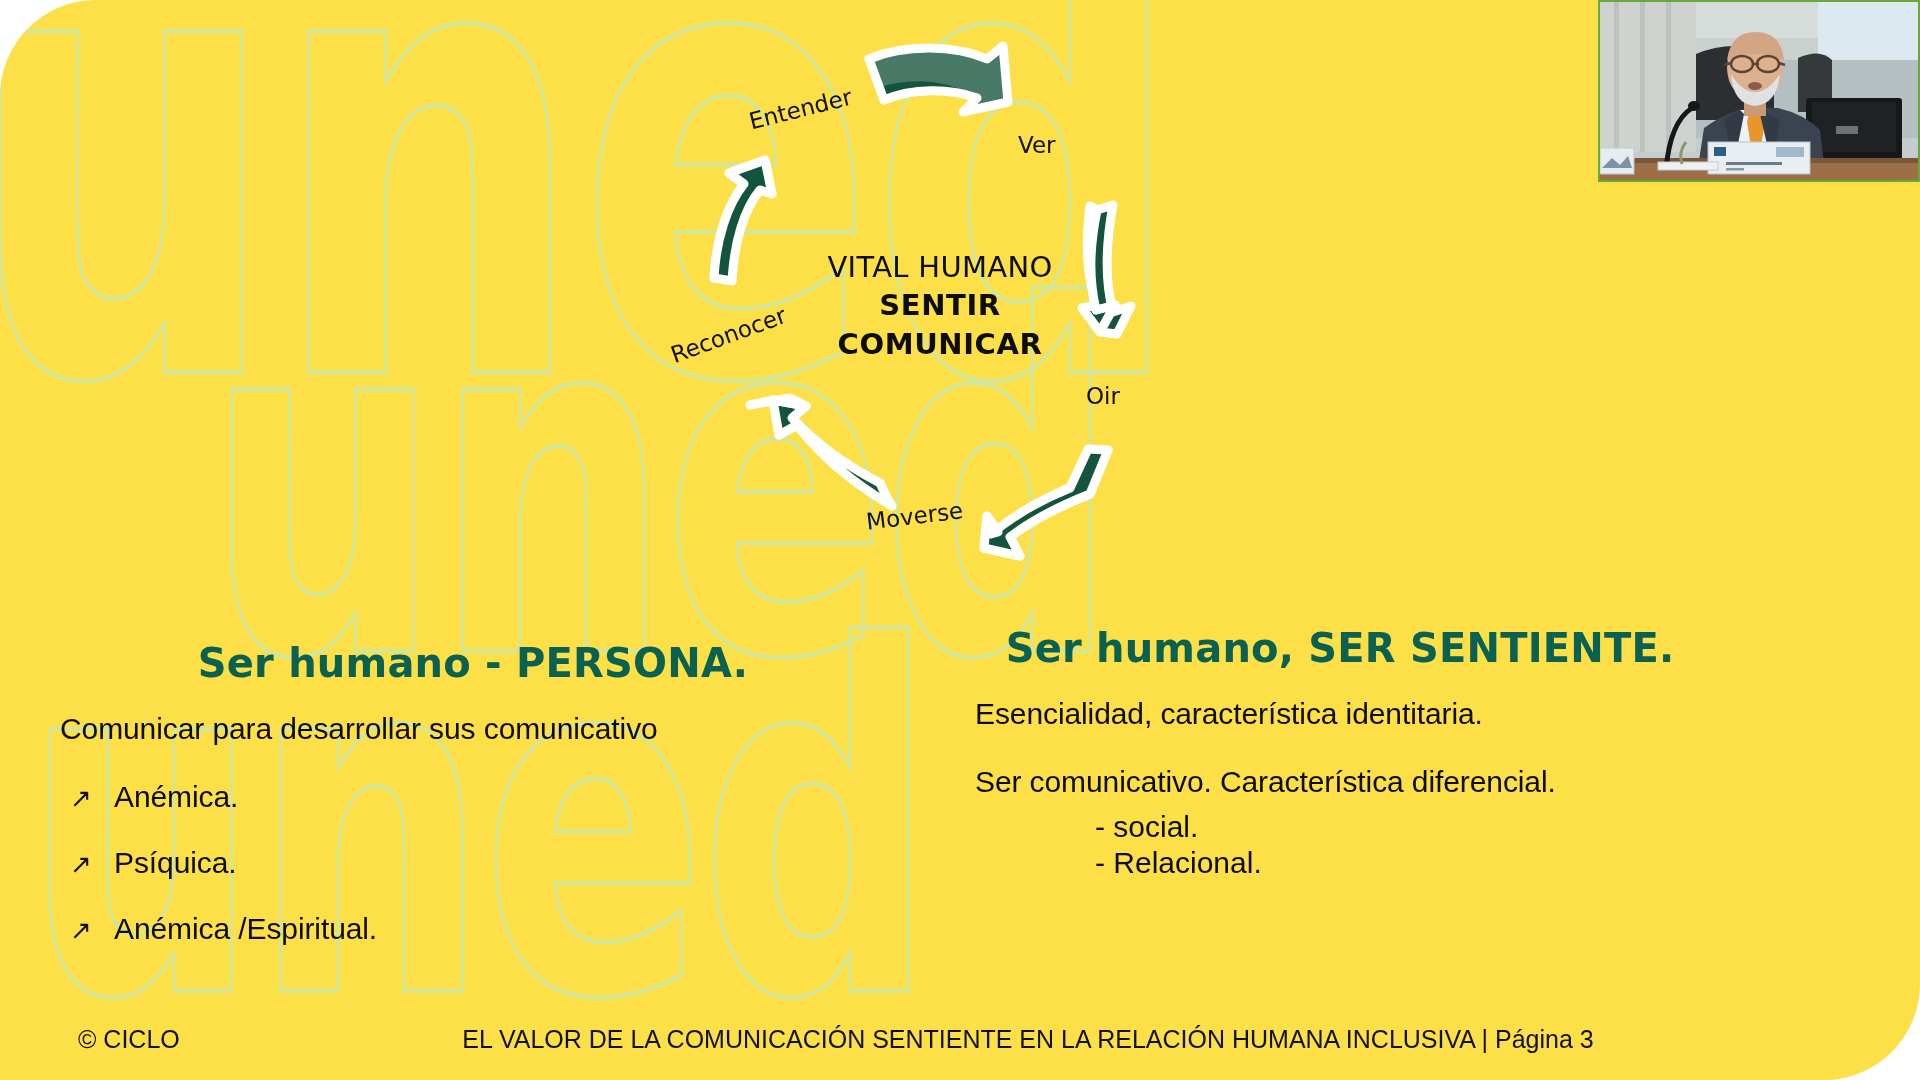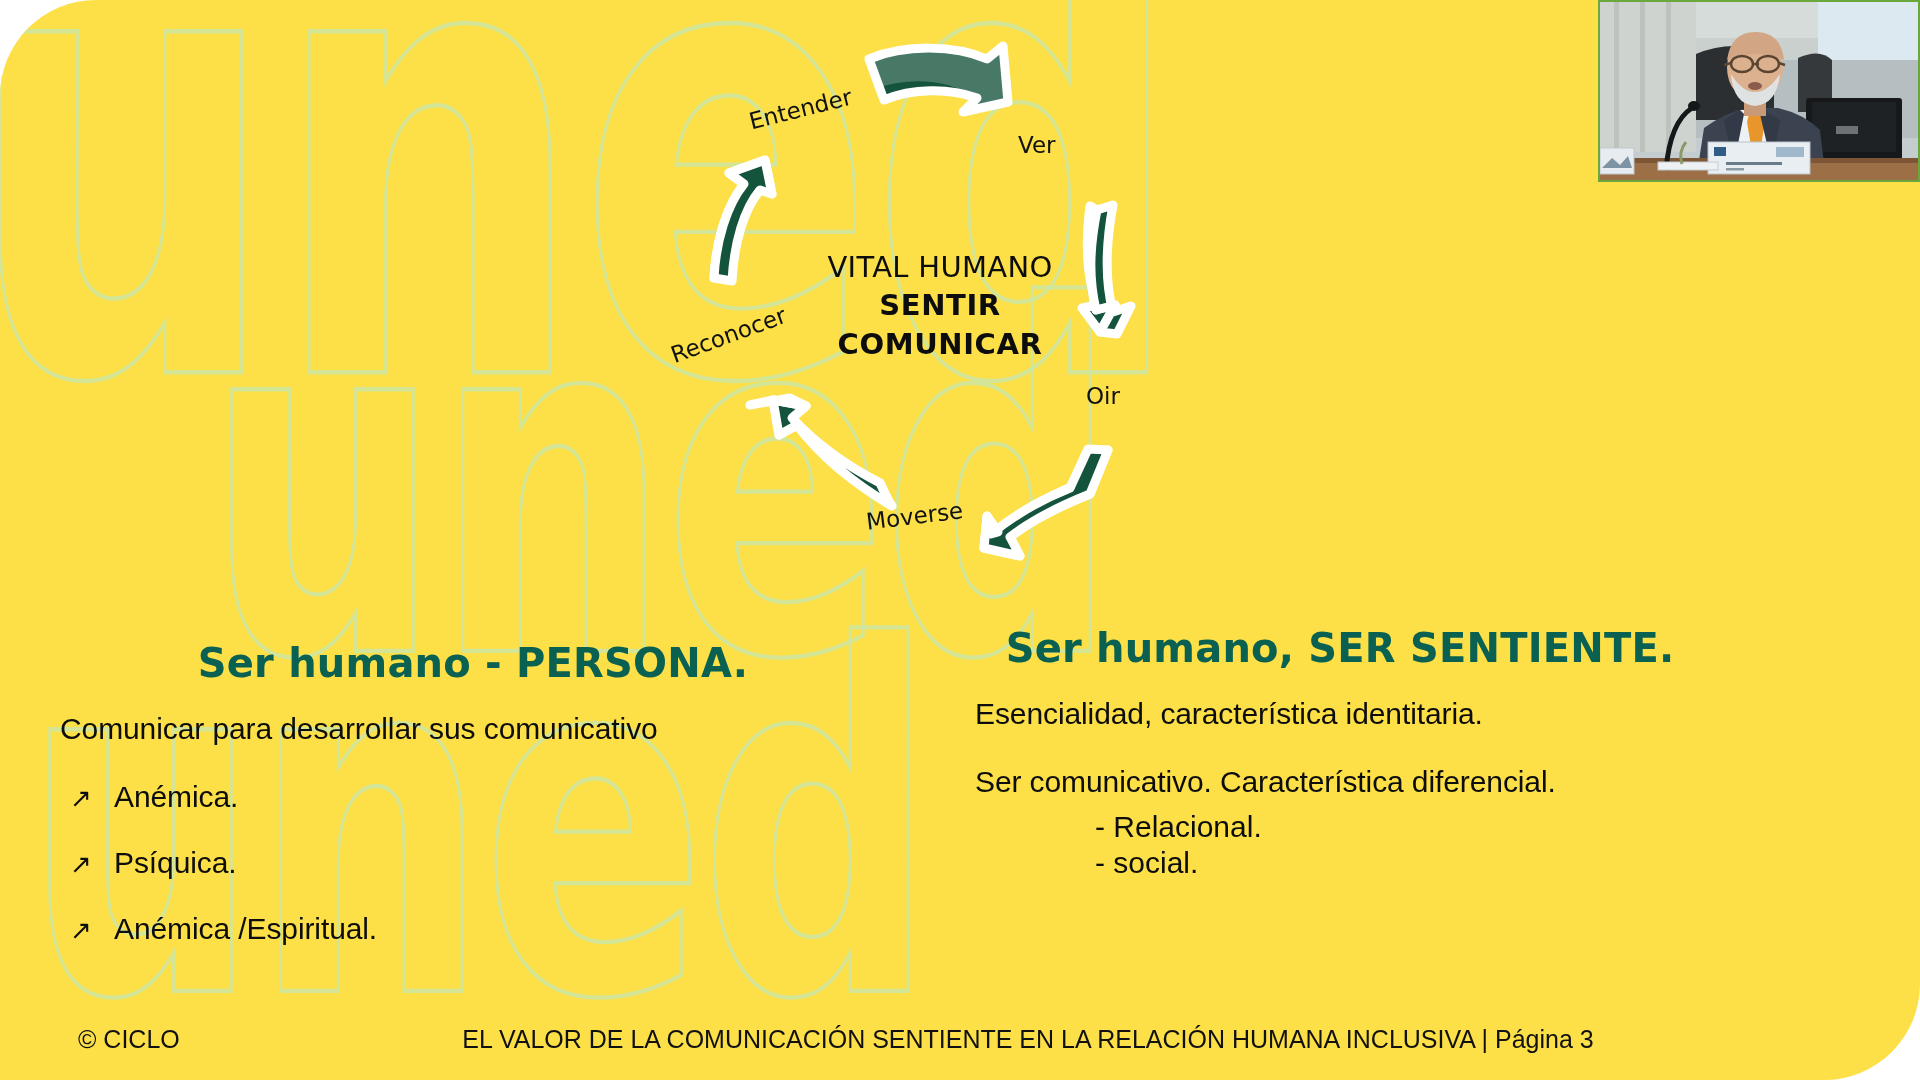--- a/index.html
+++ b/index.html
@@ -260,22 +260,22 @@
         <span class="arrow-glyph">↗</span>
         <span class="bullet-text">Anémica /Espiritual.</span>
       </div>
     </div>
 
     <div class="col" id="col-right">
       <div class="col-heading">Ser humano, SER SENTIENTE.</div>
       <div class="col-line">Esencialidad, característica  identitaria.</div>
       <div class="spacer-sm"></div>
       <div class="col-line">Ser comunicativo. Característica diferencial.</div>
+      <div class="sub-line">- social.</div>
       <div class="sub-line">- Relacional.</div>
-      <div class="sub-line">- social.</div>
     </div>
 
     <div id="footer-left">© CICLO</div>
     <div id="footer-center">EL VALOR DE LA COMUNICACIÓN SENTIENTE EN  LA RELACIÓN HUMANA INCLUSIVA | Página 3</div>
 
   </div>
 
   <div id="webcam">
     <svg width="318" height="178" viewBox="0 0 318 178">
 

